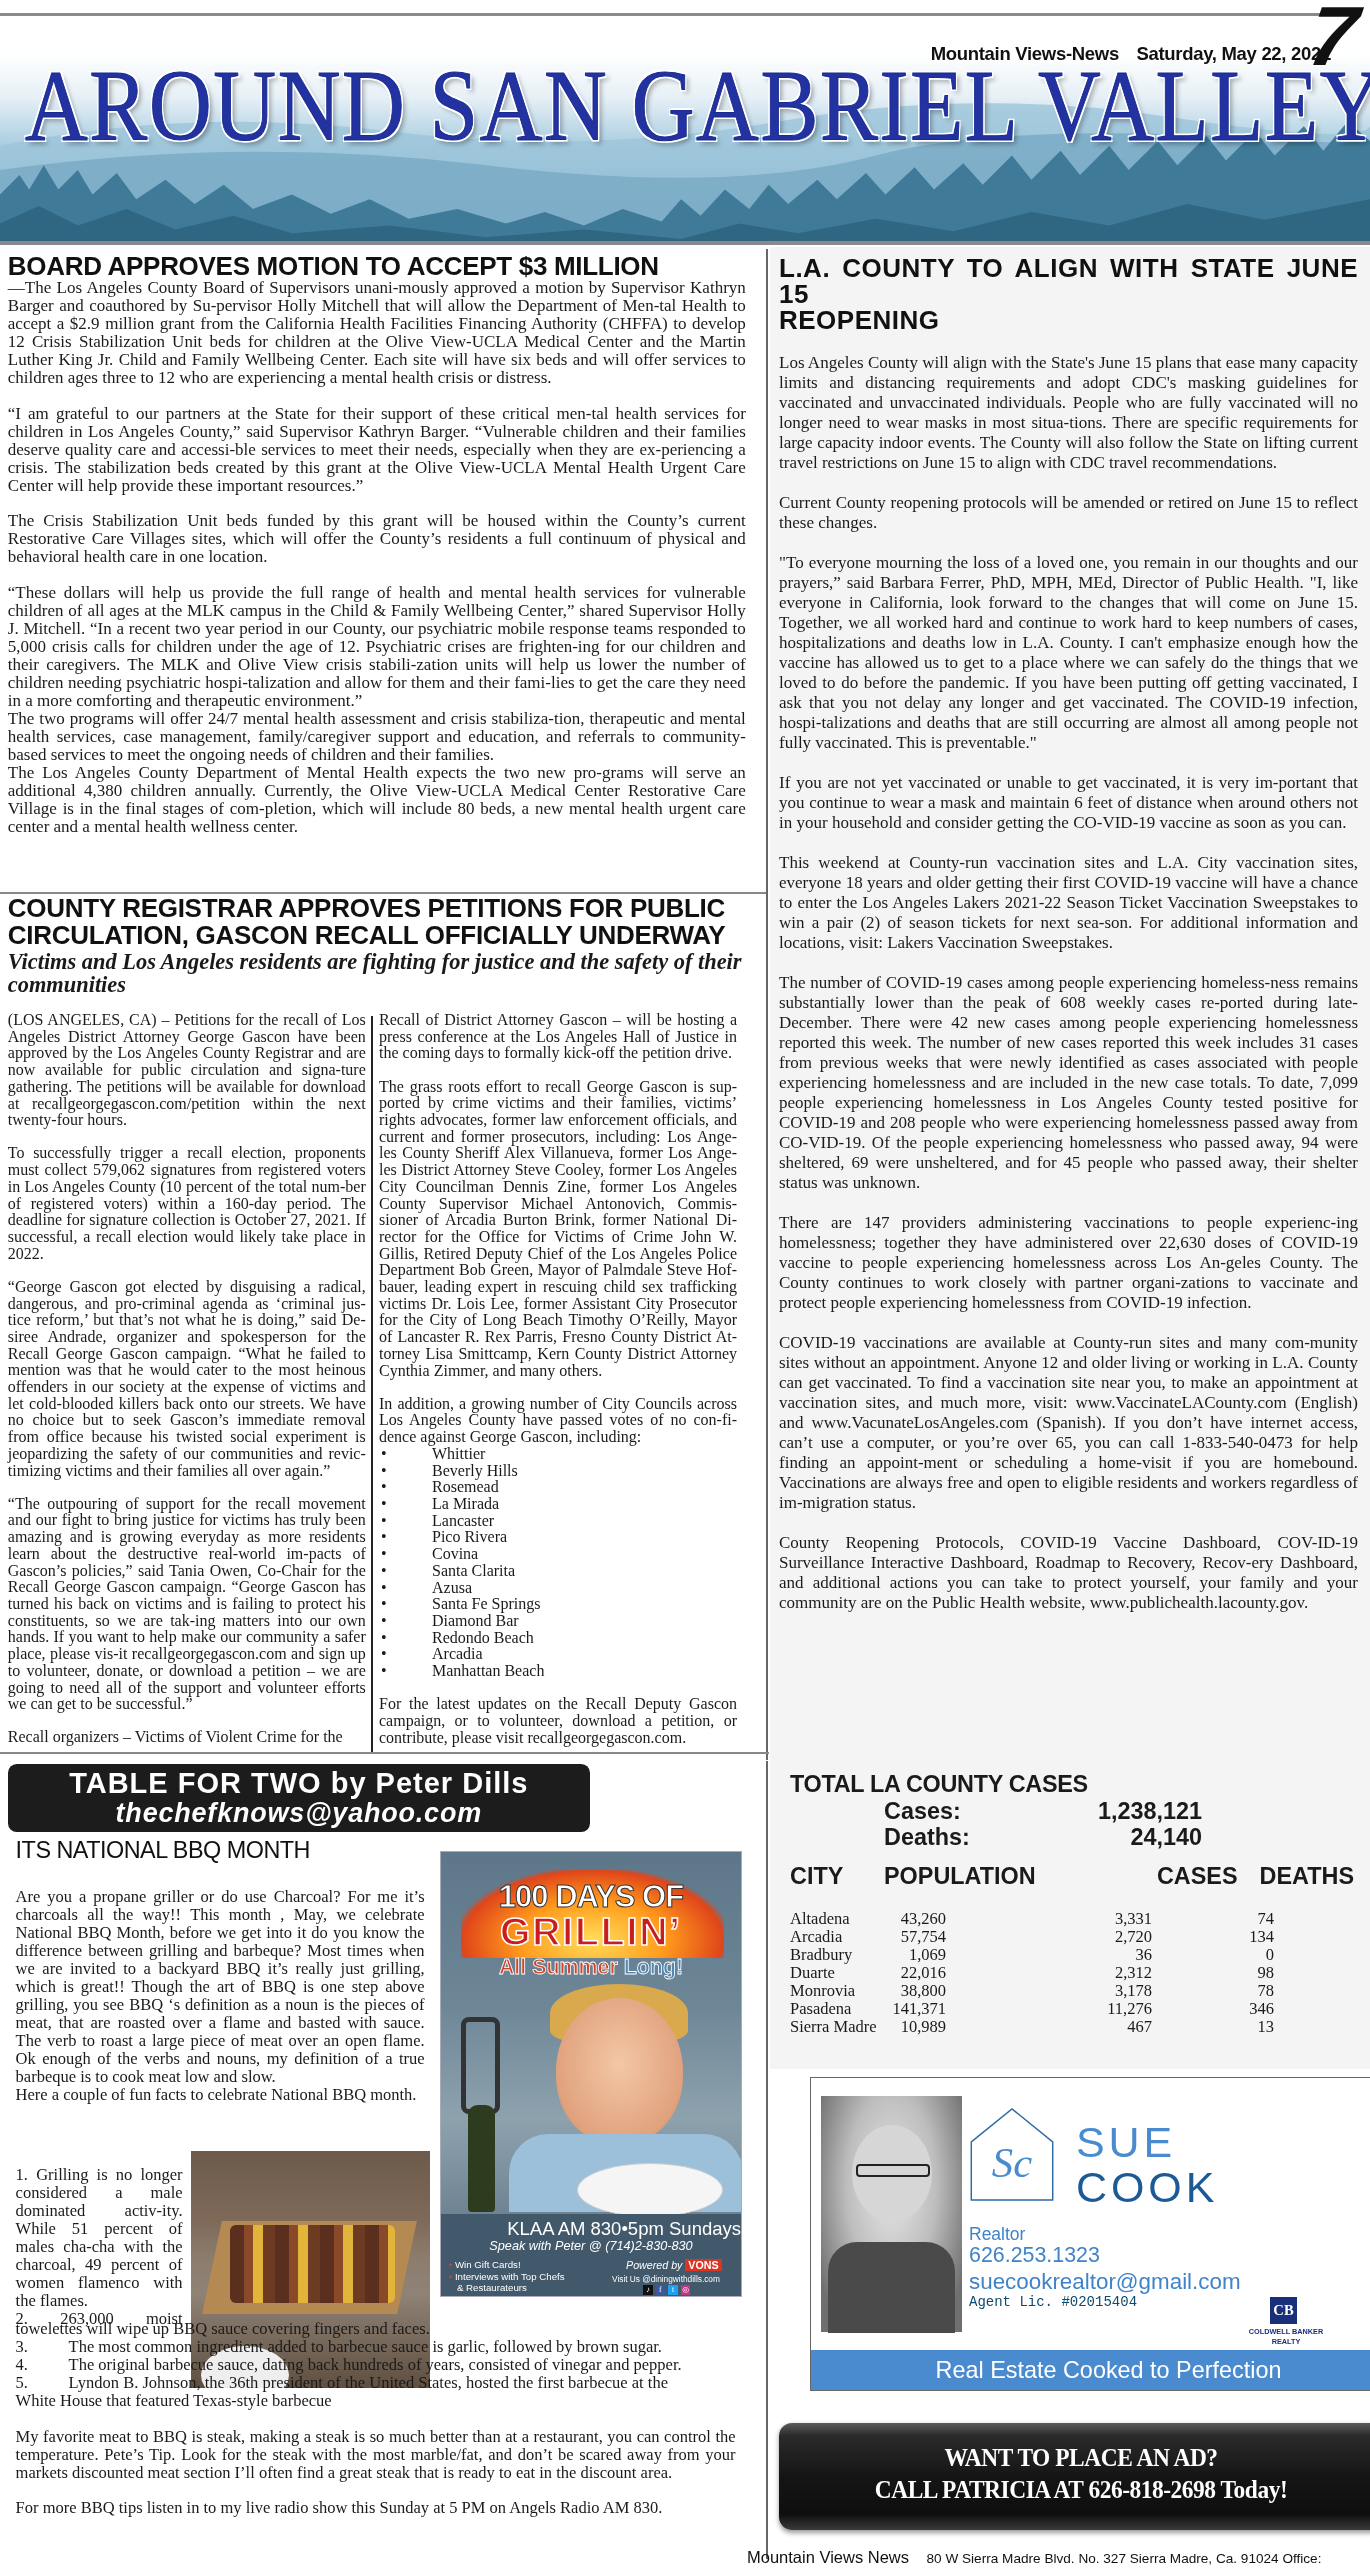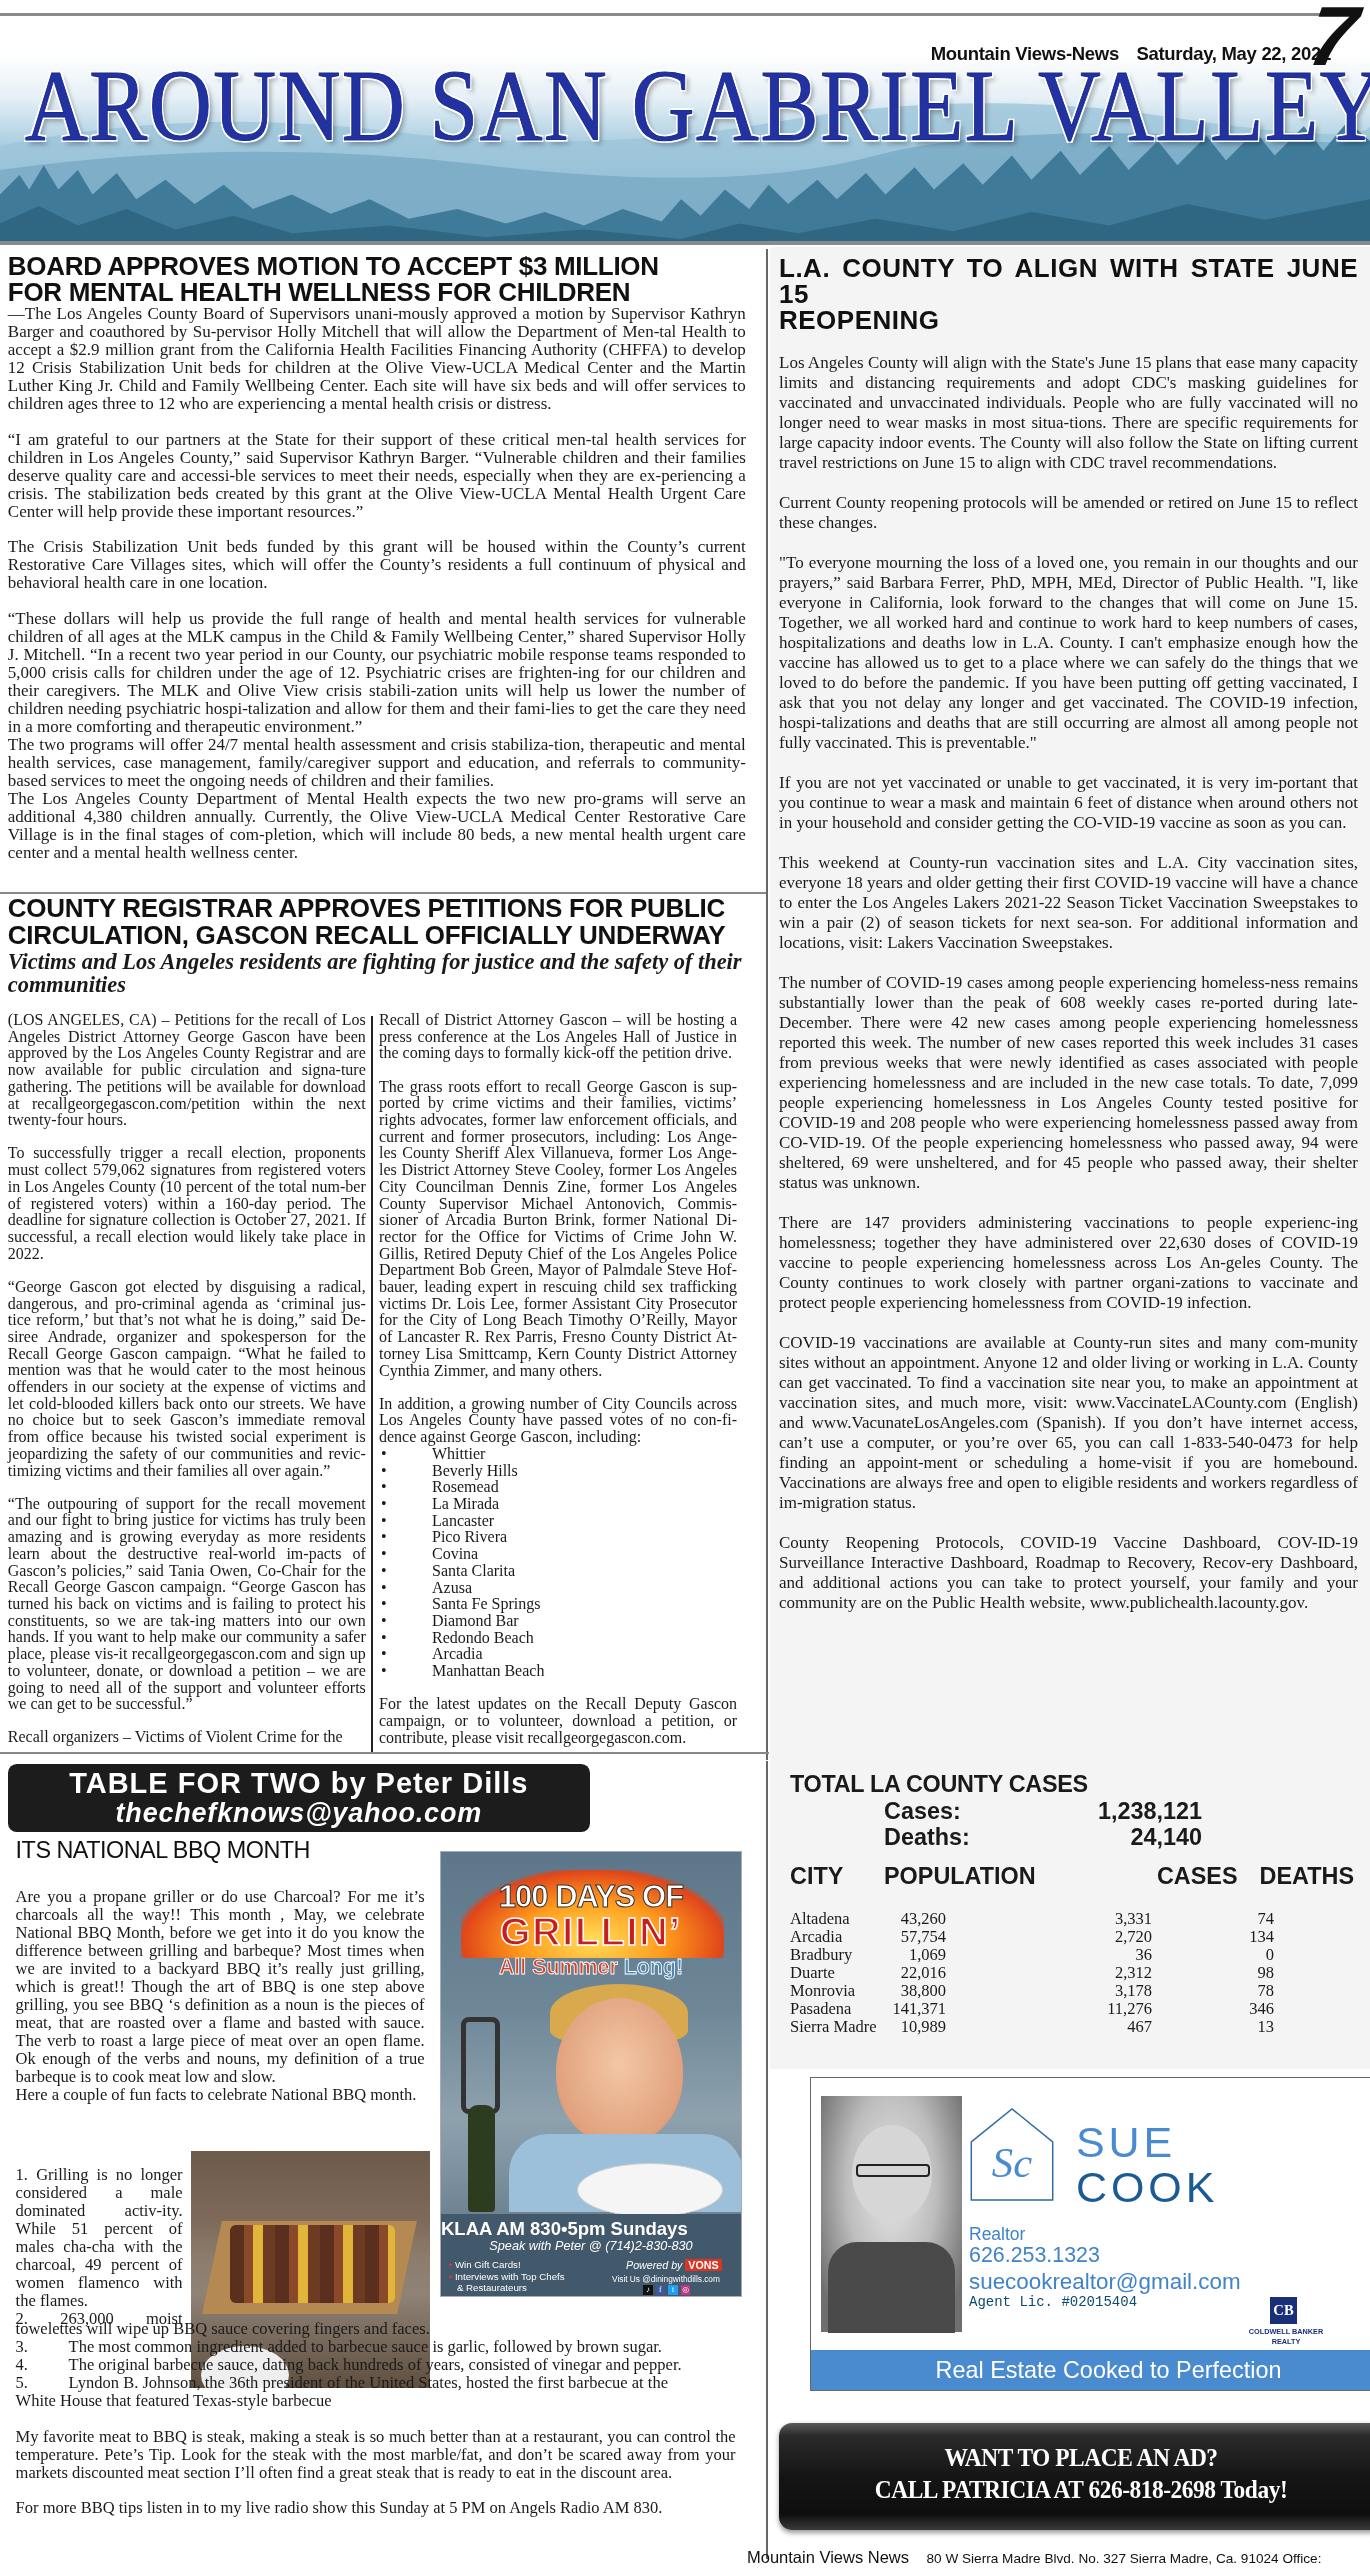--- a/index.html
+++ b/index.html
@@ -84,21 +84,21 @@
   #radio-ad .t2 { position:absolute; left:0; width:100%; top: 58px; text-align:center; font-family:"Liberation Sans",sans-serif; font-weight:bold; font-size: 39px; color:#c81e1e; -webkit-text-stroke: 1.5px #fff; letter-spacing: 1.9px; }
   #radio-ad .t3 { position:absolute; left:0; width:100%; top: 103px; text-align:center; font-family:"Liberation Sans",sans-serif; font-weight:bold; font-size: 21.4px; color:#d0452c; -webkit-text-stroke: 0.8px #fff; }
   #radio-ad .t3 .long { color:#4c88b8; }
   #radio-ad .face { position:absolute; left: 115px; top: 146px; width: 127px; height: 146px; border-radius: 50% 50% 46% 46%; background: radial-gradient(ellipse at 50% 45%, #f3c7a6 0%, #e1a27e 70%, #b87c5c 100%); }
   #radio-ad .hair { position:absolute; left: 109px; top: 132px; width: 138px; height: 58px; border-radius: 50% 50% 20% 20%; background: #d9a94e; }
   #radio-ad .shirt { position:absolute; left: 68px; top: 282px; width: 234px; height: 78px; background: #9cc0da; border-radius: 39px 39px 0 0; }
   #radio-ad .mic { position:absolute; left: 19.5px; top: 165px; width: 39px; height: 97px; border: 5.8px solid #333; border-radius: 7.8px; }
   #radio-ad .bottle { position:absolute; left: 27px; top: 253px; width: 27px; height: 107px; background: #2d3b1f; border-radius: 9.7px 9.7px 3.9px 3.9px; }
   #radio-ad .plate { position:absolute; left: 136px; top: 311px; width: 146px; height: 54px; border-radius: 50%; background: #f5f5f5; border: 1.9px solid #ccc; }
   #radio-ad .band { position:absolute; left:0; top: 362px; width: 100%; height: 84px; background: #42596b; }
-  #radio-ad .klaa { position:absolute; left:0; width:100%; top: 366px; text-align:left; color:#fff; font-family:"Liberation Sans",sans-serif; font-weight:bold; font-size: 18.5px; }
+  #radio-ad .klaa { position:absolute; left:0; width:100%; top: 366px; text-align:right; color:#fff; font-family:"Liberation Sans",sans-serif; font-weight:normal; font-size: 18.5px; }
   #radio-ad .speak { position:absolute; left:0; width:100%; top: 387px; text-align:center; color:#fff; font-family:"Liberation Sans",sans-serif; font-style: italic; font-size: 12.7px; }
   #radio-ad .bullets { position:absolute; left: 7.8px; top: 407px; color:#fff; font-family:"Liberation Sans",sans-serif; font-size: 9.7px; line-height: 11.7px; }
   #radio-ad .bullets span.dot { color:#e33; }
   #radio-ad .powered { position:absolute; left: 185px; top: 407px; color:#fff; font-family:"Liberation Sans",sans-serif; font-style: italic; font-size: 10.7px; }
   #radio-ad .vons { background:#d32; color:#fff; font-weight:bold; font-style: normal; padding: 0 2.9px; }
   #radio-ad .visit { position:absolute; left: 171px; top: 422px; color:#fff; font-family:"Liberation Sans",sans-serif; font-size: 8.3px; }
   #radio-ad .social { position:absolute; left: 202px; top: 433px; display:flex; gap:2.9px; }
   #radio-ad .social span { width:9.7px; height:9.7px; display:inline-block; font-size:7.8px; color:#fff; text-align:center; line-height:9.7px; }
 
   
@@ -174,21 +174,20 @@
   <div id="section-title" class="abs">AROUND SAN GABRIEL VALLEY</div>
 </div>
 <div id="mast-rule" class="abs"></div>
 
 <div id="la-panel" class="abs"></div>
 <div class="vrule" style="left:766px;top:249px;height:1511px;width:1.9px;background:#666;"></div>
 
 <article id="board-article" class="abs">
   <h1 class="headline">
     <div>BOARD APPROVES MOTION TO ACCEPT $3 MILLION</div>
-    <div>FOR MENTAL HEALTH WELLNESS FOR CHILDREN</div>
   </h1>
   <div class="body-text">
     <p>—The Los Angeles County Board of Supervisors unani-mously approved a motion by Supervisor Kathryn Barger and coauthored by Su-pervisor Holly Mitchell that will allow the Department of Men-tal Health to accept a $2.9 million grant from the California Health Facilities Financing Authority (CHFFA) to develop 12 Crisis Stabilization Unit beds for children at the Olive View-UCLA Medical Center and the Martin Luther King Jr. Child and Family Wellbeing Center. Each site will have six beds and will offer services to children ages three to 12 who are experiencing a mental health crisis or distress.</p>
     <p>“I am grateful to our partners at the State for their support of these critical men-tal health services for children in Los Angeles County,” said Supervisor Kathryn Barger. “Vulnerable children and their families deserve quality care and accessi-ble services to meet their needs, especially when they are ex-periencing a crisis. The stabilization beds created by this grant at the Olive View-UCLA Mental Health Urgent Care Center will help provide these important resources.”</p>
     <p>The Crisis Stabilization Unit beds funded by this grant will be housed within the County’s current Restorative Care Villages sites, which will offer the County’s residents a full continuum of physical and behavioral health care in one location.</p>
     <p class="tight">“These dollars will help us provide the full range of health and mental health services for vulnerable children of all ages at the MLK campus in the Child &amp; Family Wellbeing Center,” shared Supervisor Holly J. Mitchell. “In a recent two year period in our County, our psychiatric mobile response teams responded to 5,000 crisis calls for children under the age of 12. Psychiatric crises are frighten-ing for our children and their caregivers.  The MLK and Olive View crisis stabili-zation units will help us lower the number of children needing psychiatric hospi-talization and allow for them and their fami-lies to get the care they need in a more comforting and therapeutic environment.”</p>
     <p class="tight">The two programs will offer 24/7 mental health assessment and crisis stabiliza-tion, therapeutic and mental health services, case management, family/caregiver support and education, and referrals to community-based services to meet the ongoing needs of children and their families.</p>
     <p class="tight">The Los Angeles County Department of Mental Health expects the two new pro-grams will serve an additional 4,380 children annually. Currently, the Olive View-UCLA Medical Center Restorative Care Village is in the final stages of com-pletion, which will include 80 beds, a new mental health urgent care center and a mental health wellness center.</p>
   </div>
 </article>

